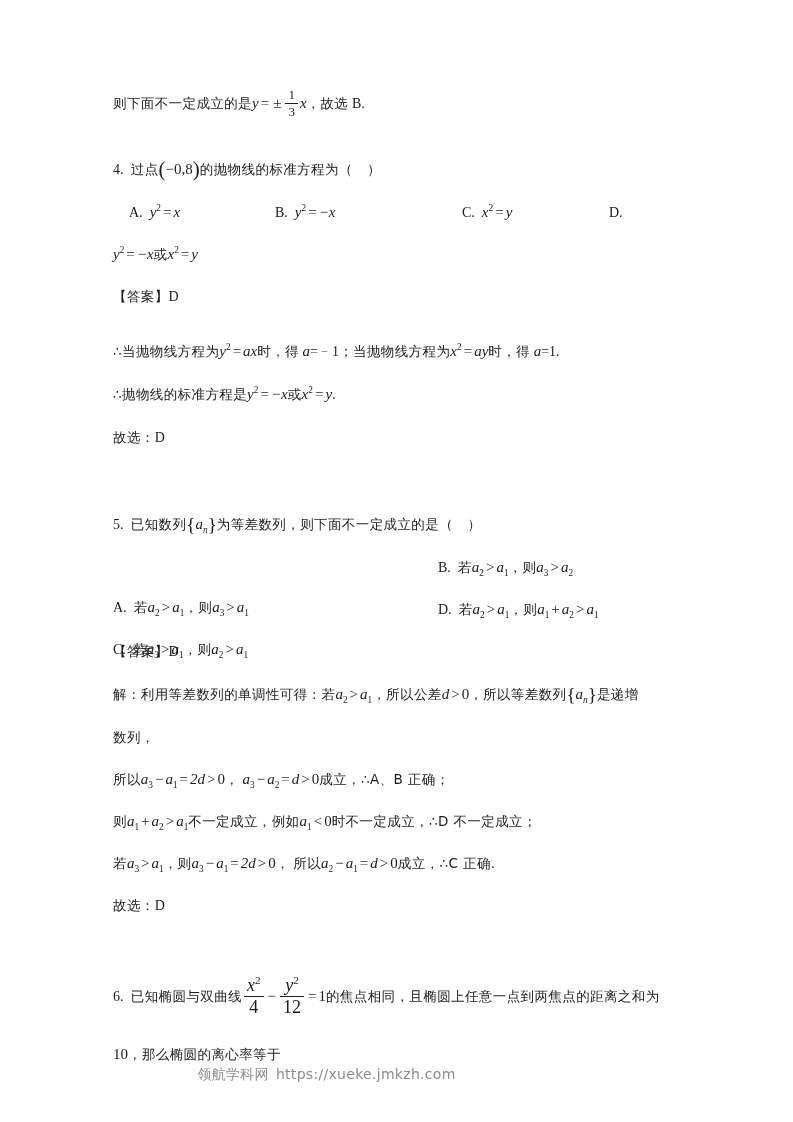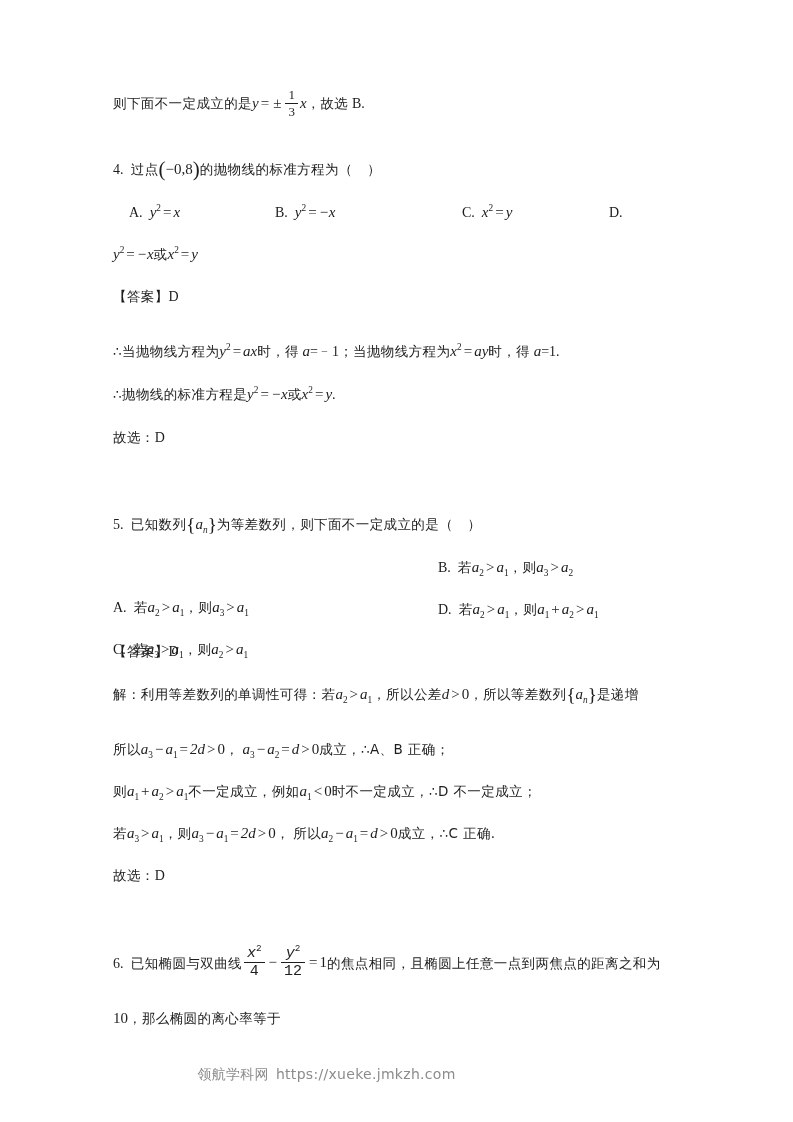--- a/index.html
+++ b/index.html
@@ -106,21 +106,21 @@
   }
   .frac .n {
     display: block;
     padding: 0 3px 1px 3px;
   }
   .frac .d {
     display: block;
     border-top: 1px solid #1d1d1d;
     padding: 1px 3px 0 3px;
   }
-  .frac-sm { font-size: 15px; font-family: Liberation Mono, monospace; }
+  .frac-sm { font-size: 18px; }
 
   
   .bigparen {
     font-size: 21px;
     font-style: normal;
     vertical-align: -2px;
     font-family: "Liberation Serif", serif;
   }
   .bigbrace {
     font-size: 19px;
@@ -275,20 +275,23 @@
     </div>
 
     <div class="gap-sm"></div>
 
     <div class="line">
       <span class="cn">解：利用等差数列的单调性可得：若</span><span class="math"><span>a</span><sub class="sbn">2</sub><span class="op">&gt;</span><span>a</span><sub class="sbn">1</sub></span><span class="cn">，所以公差</span><span class="math"><span>d</span><span class="op">&gt;</span><span class="num">0</span></span><span class="cn">，所以等差数列</span><span class="math"><span class="bigbrace">{</span><span>a</span><sub class="sb">n</sub><span class="bigbrace">}</span></span><span class="cn">是递增</span>
     </div>
 
     <div class="gap-sm"></div>
 
+    <div class="line">
+      <span class="cn">数列，</span>
+    </div>
 
     <div class="gap-sm"></div>
 
     <div class="line">
       <span class="cn">所以</span><span class="math"><span>a</span><sub class="sbn">3</sub><span class="op">−</span><span>a</span><sub class="sbn">1</sub><span class="op">=</span><span>2d</span><span class="op">&gt;</span><span class="num">0</span></span><span class="cn">，</span>&nbsp;<span class="math"><span>a</span><sub class="sbn">3</sub><span class="op">−</span><span>a</span><sub class="sbn">2</sub><span class="op">=</span><span>d</span><span class="op">&gt;</span><span class="num">0</span></span><span class="cn">成立，</span><span class="cn">∴</span><span class="cn">A、B 正确；</span>
     </div>
 
     <div class="gap-sm"></div>
 
     <div class="line">

